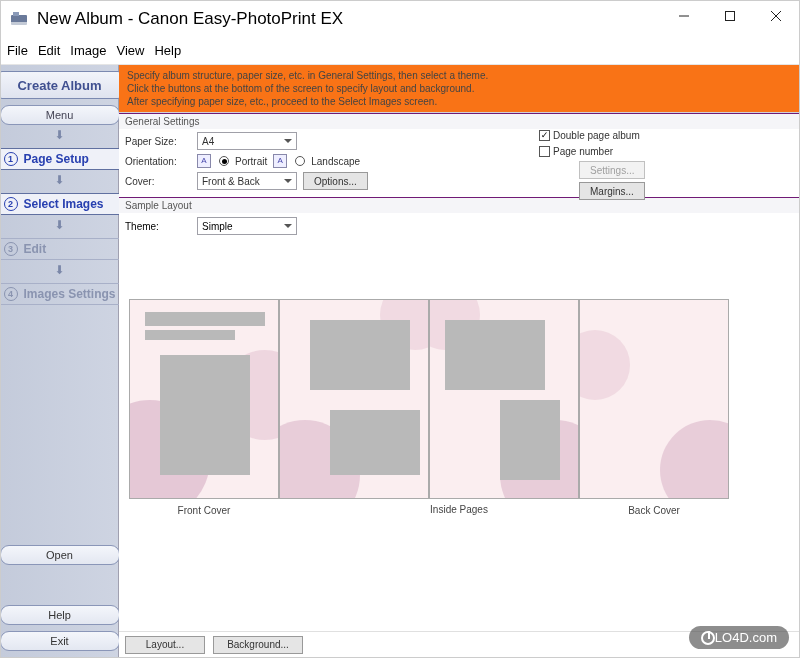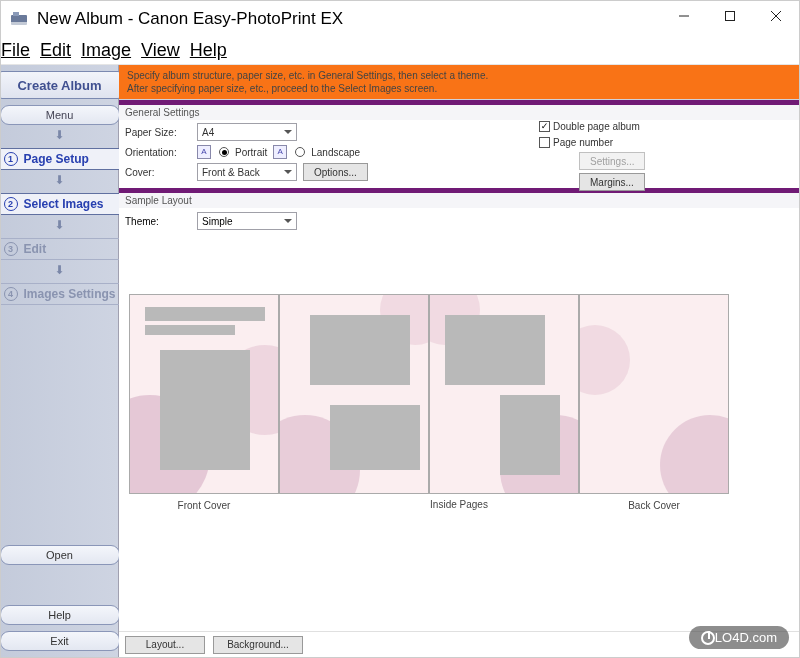--- a/index.html
+++ b/index.html
@@ -6,21 +6,21 @@
 body { width: 800px; height: 658px; background: #fff; overflow: hidden; position: relative; border: 1px solid #ccc; }
 
 
 .titlebar { height: 36px; display: flex; align-items: center; padding-left: 8px; background: #fff; }
 .titlebar .icon { width: 20px; height: 20px; margin-right: 8px; }
 .titlebar .title { font-size: 17px; color: #000; flex: 1; }
 .winbtns { display: flex; height: 100%; }
 .winbtn { width: 46px; height: 30px; display: flex; align-items: center; justify-content: center; font-size: 13px; color: #222; }
 
 
-.menubar { height: 28px; display: flex; align-items: center; padding-left: 0; gap: 10px; font-size: 18px; color: #000; border-bottom: 1px solid #e5e5e5; text-decoration: underline; }
+.menubar { height: 28px; display: flex; align-items: center; padding-left: 6px; gap: 10px; font-size: 13px; color: #000; border-bottom: 1px solid #e5e5e5; }
 .menubar span { cursor: default; }
 
 
 .main { display: flex; height: calc(658px - 36px - 28px - 2px); }
 
 
 .sidebar { width: 118px; background: linear-gradient(to right, #c4cbdb, #ced4e2); border-right: 1px solid #a0a0b0; display: flex; flex-direction: column; align-items: center; padding-top: 6px; }
 .side-header { width: 122px; height: 28px; background: linear-gradient(to bottom, #f2f4fa, #dfe3ef); border: 1px solid #7b89b0; border-radius: 3px; display: flex; align-items: center; justify-content: center; font-size: 13px; font-weight: bold; color: #405090; }
 .side-btn { width: 120px; height: 20px; margin-top: 6px; background: linear-gradient(to bottom, #f4f6fb, #e3e7f1); border: 1px solid #8a96b8; border-radius: 9px; display: flex; align-items: center; justify-content: center; font-size: 11px; color: #445; }
 .side-arrow { width: 14px; height: 14px; margin: 3px 0; display: flex; align-items: center; justify-content: center; color: #7a87a8; font-size: 12px; }
@@ -28,21 +28,21 @@
 .step.active { background: #eff1f8; border: 1px solid #6070a0; color: #2840b0; }
 .step.inactive { background: transparent; border: 1px solid #a8b0c8; color: #8a94b0; }
 .step .num { display: inline-block; width: 14px; height: 14px; border: 1px solid currentColor; border-radius: 50%; text-align: center; line-height: 12px; font-size: 9px; margin-right: 6px; }
 .sidebar-spacer { flex: 1; }
 .side-bottom-btn { width: 120px; height: 20px; margin-bottom: 6px; background: linear-gradient(to bottom, #f4f6fb, #e3e7f1); border: 1px solid #8a96b8; border-radius: 9px; display: flex; align-items: center; justify-content: center; font-size: 11px; color: #333; }
 .side-bottom-btn.open { margin-bottom: 40px; }
 
 
 .content { flex: 1; background: #fff; display: flex; flex-direction: column; }
 .hint { background: #f97316; padding: 4px 8px; font-size: 10px; color: #444; line-height: 1.3; border-bottom: 1px solid #d0d0d8; }
-.group { border-top: 5px solid #701a75; }
+.group { border-top: 1px solid #701a75; }
 .group-title { font-size: 10px; color: #555; padding: 2px 6px; background: #f5f5f8; }
 .settings-grid { padding: 2px 6px 6px 6px; font-size: 10px; color: #333; position: relative; }
 .settings-row { display: flex; align-items: center; height: 20px; gap: 6px; }
 .settings-row label { width: 66px; }
 .dropdown { width: 100px; height: 18px; border: 1px solid #a0a0a8; background: #fff; display: flex; align-items: center; padding: 0 4px; font-size: 10px; position: relative; }
 .dropdown::after { content: ""; position: absolute; right: 4px; top: 6px; border: 4px solid transparent; border-top-color: #555; }
 .radio { width: 10px; height: 10px; border: 1px solid #555; border-radius: 50%; display: inline-flex; align-items: center; justify-content: center; margin-left: 2px; }
 .radio.checked::after { content: ""; width: 5px; height: 5px; background: #000; border-radius: 50%; }
 .tiny-icon { width: 14px; height: 14px; border: 1px solid #88a; background: #eef; display: inline-block; font-size: 8px; text-align: center; line-height: 12px; color: #44a; }
 .checkbox { width: 11px; height: 11px; border: 1px solid #555; display: inline-flex; align-items: center; justify-content: center; margin-right: 3px; }
@@ -137,20 +137,21 @@
       </div>
     <div class="sidebar-spacer"></div>
     <div class="side-bottom-btn open">Open</div>
     <div class="side-bottom-btn">Help</div>
     <div class="side-bottom-btn">Exit</div>
   </div>
 
   <div class="content">
     <div class="hint">
       <div>Specify album structure, paper size, etc. in General Settings, then select a theme.</div>
+      <div>Click the buttons at the bottom of the screen to specify layout and background.</div>
       <div>After specifying paper size, etc., proceed to the Select Images screen.</div>
     </div>
 
     <div class="group">
       <div class="group-title">General Settings</div>
       <div class="settings-grid">
         <div class="settings-row">
           <label>Paper Size:</label>
           <div class="dropdown">
               <span>A4</span>

